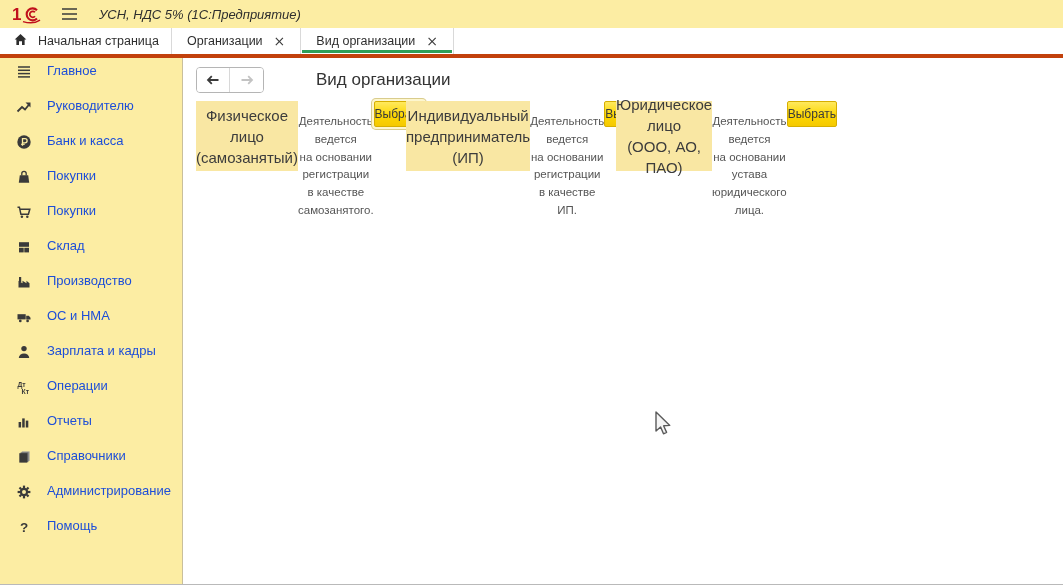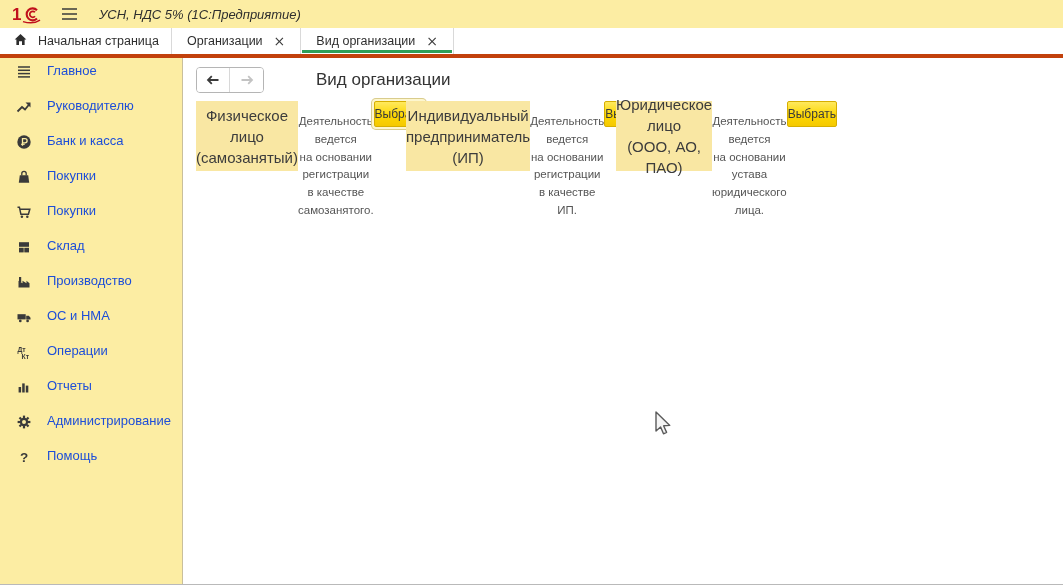--- a/index.html
+++ b/index.html
@@ -275,20 +275,29 @@
           <svg width="16" height="16" viewBox="0 0 16 16">
             <rect x="1.5" y="5.2" width="8.2" height="5.2" fill="#3a3a3a"></rect>
             <path d="M10.2 6.8 H12.8 L14.5 8.7 V10.4 H10.2 Z" fill="#3a3a3a"></path>
             <circle cx="4.3" cy="11.9" r="1.35" fill="#3a3a3a"></circle>
             <circle cx="11.6" cy="11.9" r="1.35" fill="#3a3a3a"></circle>
           </svg>
         </span>
         <span>ОС и НМА</span>
       </div>
 
+      <div class="side-item">
+        <span class="icon">
+          <svg width="16" height="16" viewBox="0 0 16 16">
+            <circle cx="8" cy="4.6" r="2.7" fill="#3a3a3a"></circle>
+            <path d="M2.8 14 a5.2 4.6 0 0 1 10.4 0 Z" fill="#3a3a3a"></path>
+          </svg>
+        </span>
+        <span>Зарплата и кадры</span>
+      </div>
 
       <div class="side-item">
         <span class="icon">
           <svg width="16" height="16" viewBox="0 0 16 16">
             <text x="1.5" y="7.5" font-size="6.8" font-weight="bold" fill="#3a3a3a" font-family="Liberation Sans, DejaVu Sans, sans-serif">Дт</text>
             <text x="5.5" y="14.8" font-size="6.8" font-weight="bold" fill="#3a3a3a" font-family="Liberation Sans, DejaVu Sans, sans-serif">Кт</text>
           </svg>
         </span>
         <span>Операции</span>
       </div>
@@ -297,20 +306,30 @@
         <span class="icon">
           <svg width="16" height="16" viewBox="0 0 16 16">
             <rect x="2.6" y="8" width="2.5" height="5.5" fill="#3a3a3a"></rect>
             <rect x="6.2" y="4.4" width="2.5" height="9.1" fill="#3a3a3a"></rect>
             <rect x="9.8" y="6.6" width="2.5" height="6.9" fill="#3a3a3a"></rect>
           </svg>
         </span>
         <span>Отчеты</span>
       </div>
 
+      <div class="side-item">
+        <span class="icon">
+          <svg width="16" height="16" viewBox="0 0 16 16">
+            <rect x="5.8" y="2.4" width="7.8" height="9.6" fill="#9a9a9a"></rect>
+            <rect x="4.6" y="3.3" width="7.8" height="9.8" fill="#6f6f6f"></rect>
+            <rect x="3.3" y="4.2" width="8" height="9.4" fill="#3a3a3a"></rect>
+          </svg>
+        </span>
+        <span>Справочники</span>
+      </div>
 
       <div class="side-item">
         <span class="icon">
           <svg width="16" height="16" viewBox="0 0 16 16">
             <circle cx="8" cy="8" r="3.1" fill="none" stroke="#3a3a3a" stroke-width="2.2"></circle>
             <g stroke="#3a3a3a" stroke-width="2.2">
               <line x1="12" y1="8" x2="14.4" y2="8"></line>
               <line x1="10.8" y1="10.8" x2="12.5" y2="12.5"></line>
               <line x1="8" y1="12" x2="8" y2="14.4"></line>
               <line x1="5.2" y1="10.8" x2="3.5" y2="12.5"></line>

